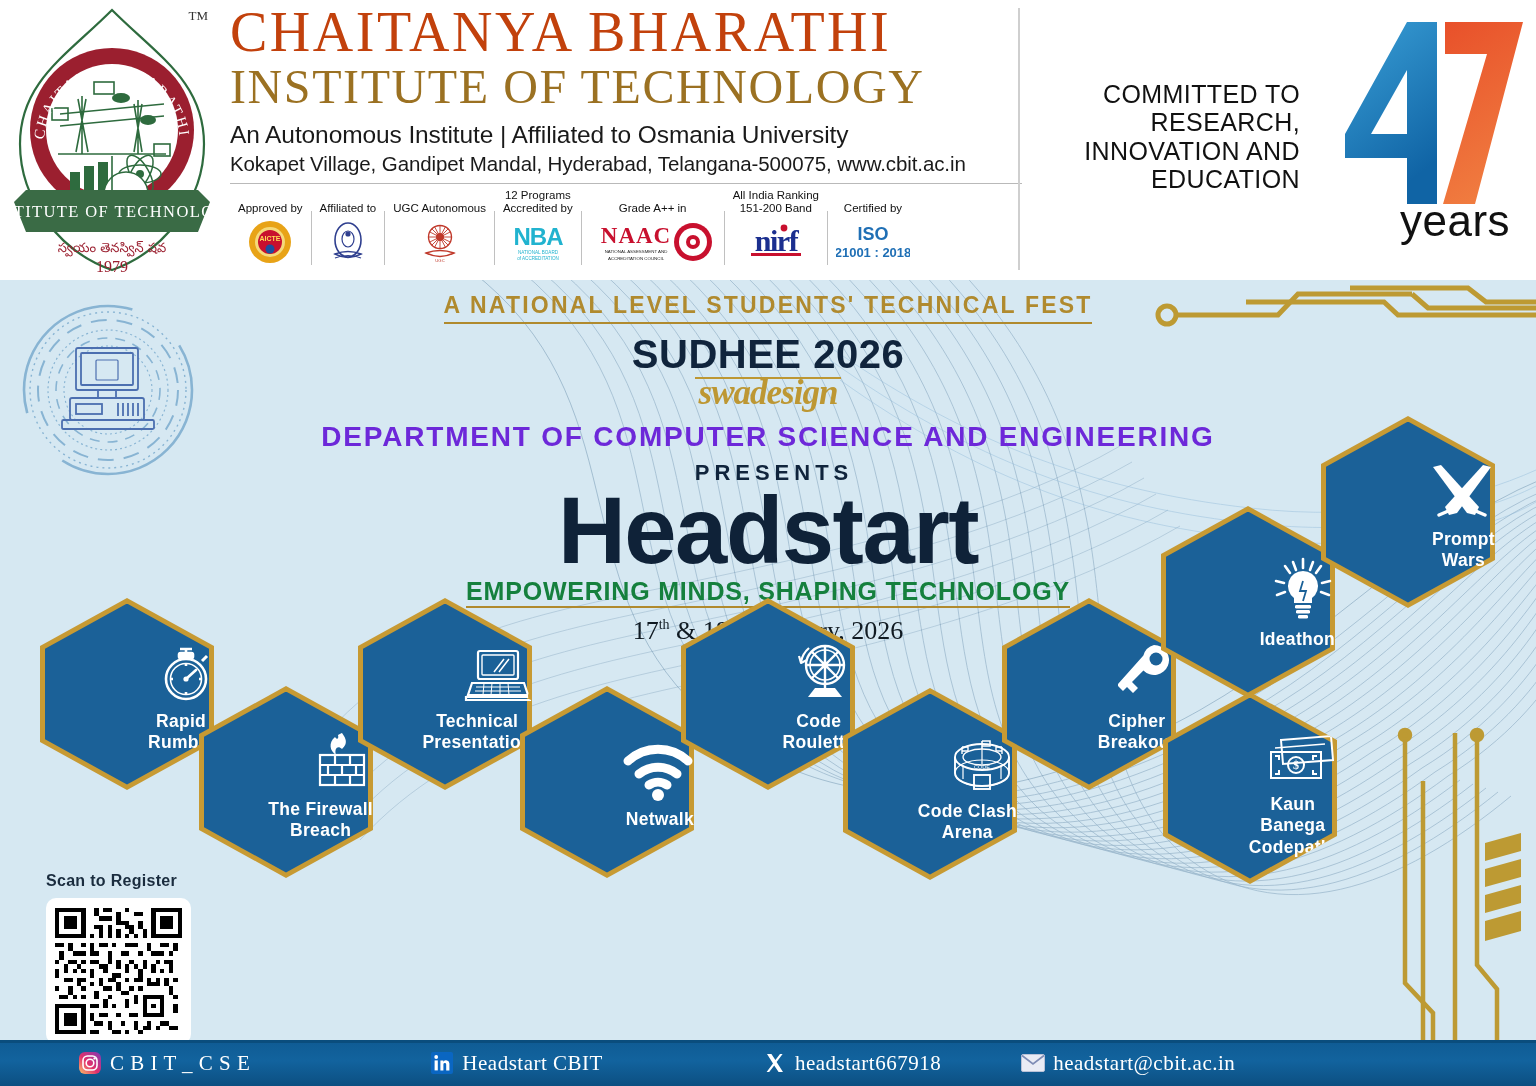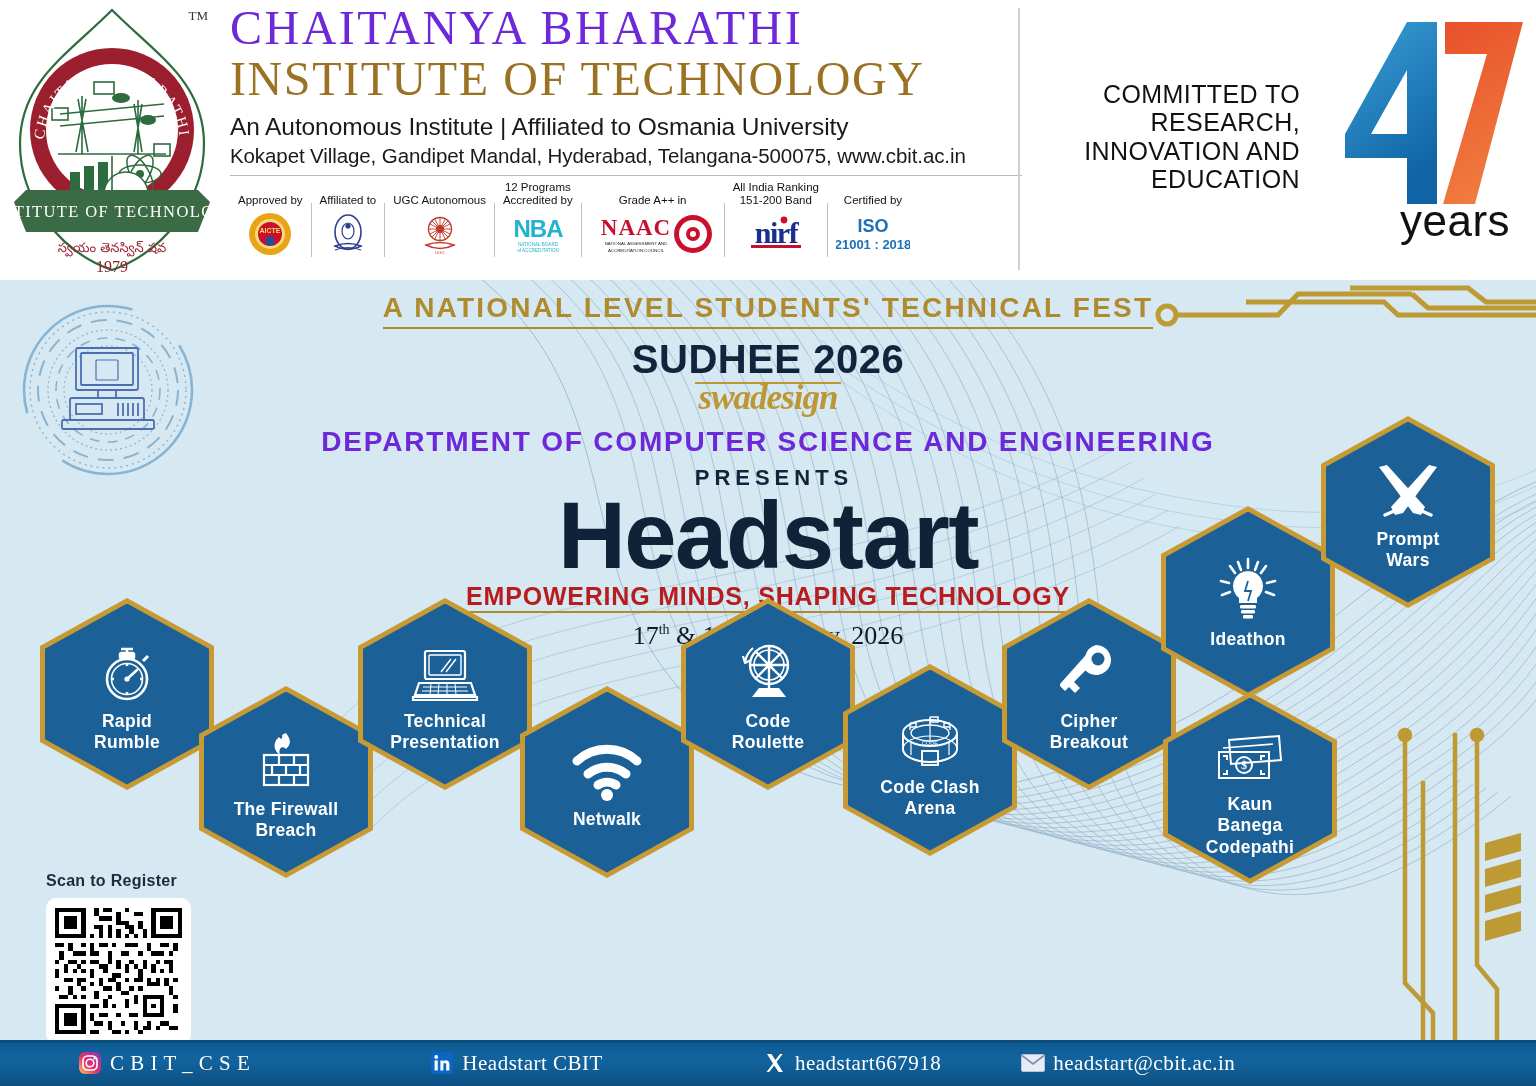--- a/index.html
+++ b/index.html
@@ -14,22 +14,22 @@
   #header {
     position:absolute; left:0; top:0; width:1536px; height:280px;
     background:#ffffff; display:flex; align-items:stretch;
   }
   #logo-wrap { width:222px; height:264px; position:relative; flex:none; }
   #logo-tm { position:absolute; right:14px; top:8px; font-size:13px; color:#333; font-family:"Liberation Serif",serif;}
   #logo-svg { position:absolute; left:8px; top:4px; }
 
   #name-block { width:808px; padding:4px 8px 0 8px; position:relative; flex:none;}
   .inst-name1 {
-    font-family:"Liberation Serif", serif; font-size:48px; letter-spacing:2.5px;
-    color:#6d28d9; line-height:1.02; white-space:nowrap; font-weight:400;
+    font-family:"Liberation Serif", serif; font-size:56px; letter-spacing:2.5px;
+    color:#c2410c; line-height:1.02; white-space:nowrap; font-weight:400;
   }
   .inst-name2 {
     font-family:"Liberation Serif", serif; font-size:48px; letter-spacing:1.6px;
     color:#9b7122; line-height:1.08; white-space:nowrap; font-weight:400;
   }
   .inst-sub1 {
     font-family:"Liberation Sans", sans-serif; font-size:24.5px; color:#1a1a1a;
     margin-top:8px; white-space:nowrap; letter-spacing:-0.1px;
   }
   .inst-sub2 {
@@ -63,21 +63,21 @@
     background:#d6e8f2; overflow:hidden;
   }
   #waves { position:absolute; left:0; top:0; width:1536px; height:806px; }
   #circuit-top { position:absolute; left:1150px; top:2px; }
   #circuit-right { position:absolute; left:1385px; top:445px; }
   #deco-circle { position:absolute; left:18px; top:20px; }
 
   
   #title-stack { position:absolute; left:0; top:0; width:1536px; text-align:center; }
   #fest-line {
-    margin-top:12px; font-size:28px; font-weight:bold; letter-spacing:2.2px;
+    margin-top:12px; font-size:23px; font-weight:bold; letter-spacing:2.2px;
     color:#b08a2e; font-family:"Liberation Sans", sans-serif;
     display:inline-block; border-bottom:2px solid #b08a2e; padding-bottom:3px;
   }
   #sudhee {
     margin-top:8px; font-size:40px; font-weight:bold; letter-spacing:0.5px;
     color:#10243c; font-family:"Liberation Sans", sans-serif;
   }
   #swadesign {
     font-family:"Liberation Serif", serif; font-size:35px; font-style:italic;
     font-weight:bold; color:#bd9733; letter-spacing:-1px; margin-top:-4px;
@@ -92,21 +92,21 @@
   }
   #presents {
     margin-top:7px; font-size:22px; font-weight:bold; letter-spacing:5px;
     color:#10243c; font-family:"Liberation Sans", sans-serif;padding-left:12px;
   }
   #headstart {
     margin-top:-4px; font-size:94px; font-weight:bold; letter-spacing:-1.5px;
     color:#0f2238; font-family:"Liberation Sans", sans-serif; line-height:1.05;
   }
   #tagline {
-    font-size:25px; font-weight:bold; letter-spacing:0.8px; color:#b91c1c;
+    font-size:25px; font-weight:bold; letter-spacing:0.8px; color:#15803d;
     font-family:"Liberation Sans", sans-serif; display:inline-block;
     border-bottom:2.5px solid #b08a2e; padding-bottom:0; margin-top:-4px;
   }
   #dateline {
     margin-top:8px; font-size:26px; color:#101a22;
     font-family:"Liberation Serif", serif;
   }
   #dateline sup { font-size:14px; }
 
   
@@ -116,21 +116,21 @@
     clip-path:polygon(50% 0%, 100% 25%, 100% 75%, 50% 100%, 0% 75%, 0% 25%);
     background:#c79a33;
   }
   .hex-inner {
     position:absolute; left:5px; top:5.5px; width:164px; height:181px;
     clip-path:polygon(50% 0%, 100% 25%, 100% 75%, 50% 100%, 0% 75%, 0% 25%);
     background:#1b6198;
   }
   .hex-content {
     position:relative; z-index:3; width:100%; height:100%;
-    display:flex; flex-direction:column; align-items:center; justify-content:center;
+    display:flex; flex-direction:column; align-items:flex-end; justify-content:center;
     padding-top:6px;
   }
   .hex-icon { height:62px; display:flex; align-items:flex-end; justify-content:center; margin-bottom:8px;}
   .hex-label {
     color:#ffffff; font-size:17.5px; font-weight:bold; text-align:center;
     line-height:1.22; letter-spacing:0.3px; font-family:"Liberation Sans", sans-serif;
     white-space:pre-line;
   }
   .hex-node { position:absolute; width:8px; height:8px; border-radius:50%; background:#c79a33; z-index:4;}
 
@@ -579,21 +579,21 @@
           <path d="M32 43 v4" stroke="#fff" stroke-width="2.4"></path>
         </svg>
       </div>
       <div class="hex-label">Code
 Roulette</div>
     </div>
     <div class="hex-node" style="left:-4px; top:94px;"></div>
     <div class="hex-node" style="right:-4px; top:94px;"></div>
   </div>
 
-  <div class="hex" style="left:843px; top:384px;">
+  <div class="hex" style="left:843px; top:408px;">
     <div class="hex-inner"></div>
     <div class="hex-content">
       <div class="hex-icon">
         <svg width="70" height="62" viewBox="0 0 70 62">
             <g fill="none" stroke="#fff" stroke-width="1.9">
           <ellipse cx="35" cy="26" rx="27" ry="13"></ellipse>
           <ellipse cx="35" cy="26" rx="19" ry="8" stroke-width="1.4"></ellipse>
           <path d="M8 26 v16 a27 13 0 0 0 54 0 v-16"></path>
           <path d="M16 34 v14 M54 34 v14" stroke-width="1.2"></path>
           <ellipse cx="35" cy="42" rx="27" ry="13" stroke-width="1.2"></ellipse>

